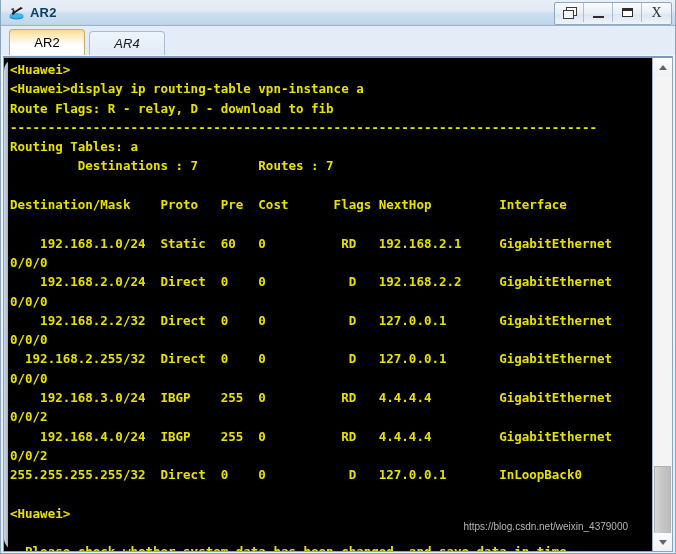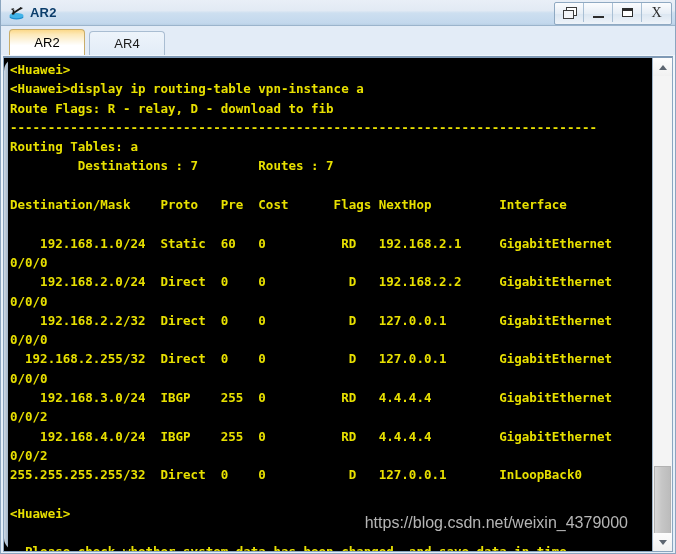--- a/index.html
+++ b/index.html
@@ -135,20 +135,21 @@
     color: #1b1b1b;
     border: 1px solid #a9bdd2;
     border-bottom: none;
     border-radius: 4px 4px 0 0;
     box-sizing: border-box;
     margin-right: 4px;
   }
   .tab.inactive {
     background: linear-gradient(to bottom, #eef4fb 0%, #e2ecf7 100%);
     color: #1b1b1b;
+    font-style: italic;
   }
   .tab.active {
     height: 26px;
     background: linear-gradient(to bottom,
         #fbd98a 0%, #fde9b9 18%, #fdf6e4 44%, #ffffff 62%, #ffffff 100%);
     border-color: #c9ad6a;
     font-weight: normal;
     color: #000;
     position: relative;
     z-index: 3;
@@ -197,21 +198,21 @@
     font-weight: bold;
     text-shadow: none;
   }
 
   
   .watermark {
     position: absolute;
     right: 24px;
     bottom: 19px;
     font-family: "Liberation Sans", sans-serif;
-    font-size: 16px;
+    font-size: 10px;
     color: #d5d5d5;
     opacity: .85;
     white-space: nowrap;
     pointer-events: none;
   }
 
   
   .scrollbar {
     position: absolute;
     right: 0; top: 0;

